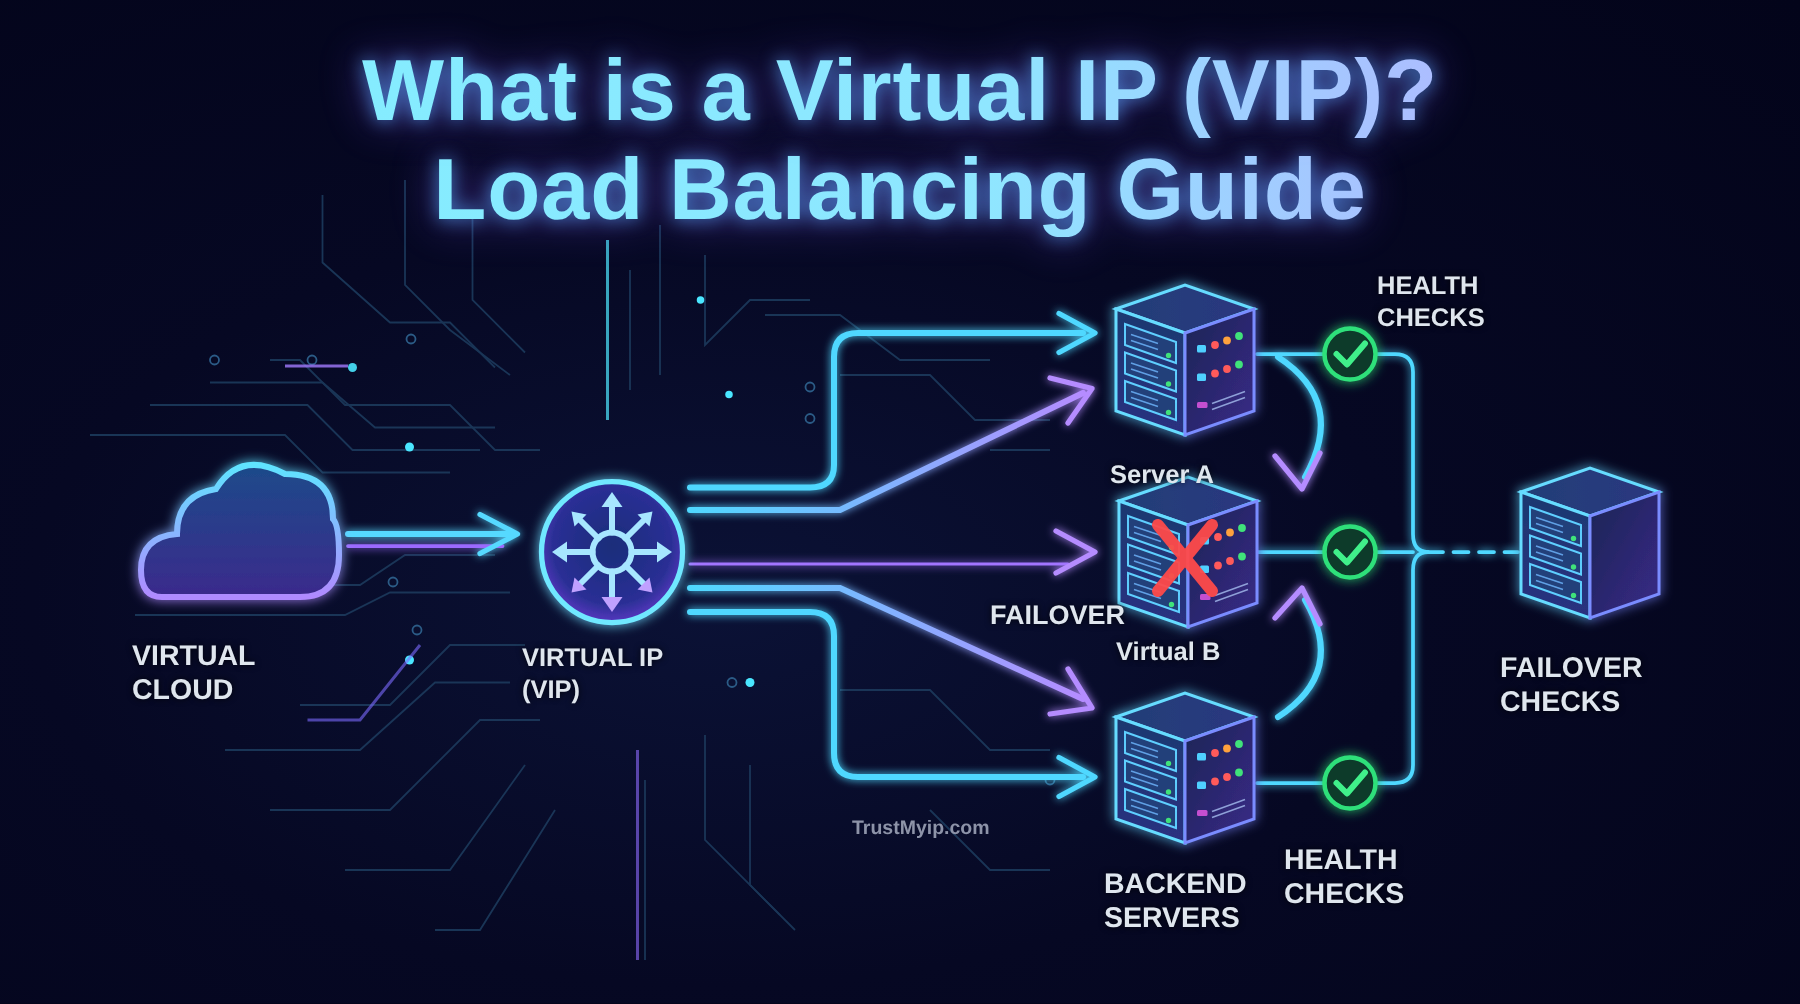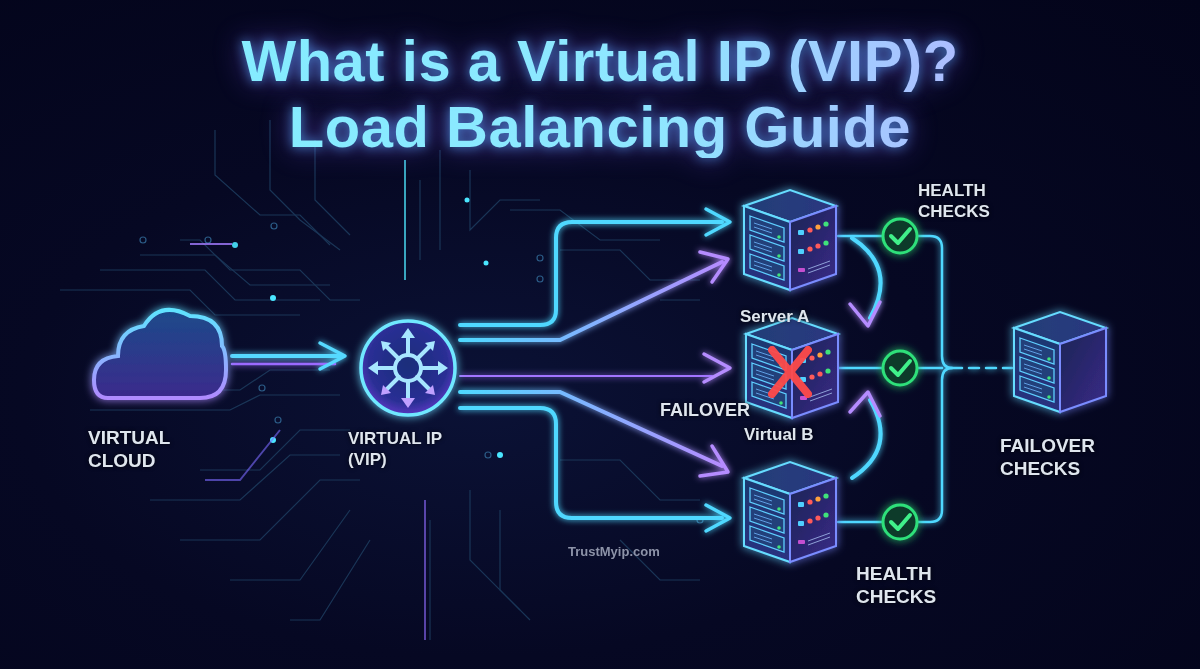--- a/index.html
+++ b/index.html
@@ -274,20 +274,24 @@
     <div>VIRTUAL</div>
     <div>CLOUD</div>
   </div>
   <div class="lbl lbl-sm" style="left:348px;top:428px;width:120px;">
     <div>VIRTUAL IP</div>
     <div>(VIP)</div>
   </div>
   <div class="lbl lbl-sm" style="left:740px;top:306px;width:100px;">Server A</div>
   <div class="lbl lbl-sm" style="left:744px;top:424px;width:100px;">Virtual B</div>
   <div class="lbl lbl-sm" style="left:660px;top:400px;width:110px;text-align:left;font-size:18px;">FAILOVER</div>
+  <div class="lbl" style="left:736px;top:578px;width:120px;">
+    <div>BACKEND</div>
+    <div>SERVERS</div>
+  </div>
   <div class="lbl lbl-sm" style="left:918px;top:180px;width:100px;">
     <div>HEALTH</div>
     <div>CHECKS</div>
   </div>
   <div class="lbl" style="left:856px;top:562px;width:110px;">
     <div>HEALTH</div>
     <div>CHECKS</div>
   </div>
   <div class="lbl" style="left:1000px;top:434px;width:120px;">
     <div>FAILOVER</div>

